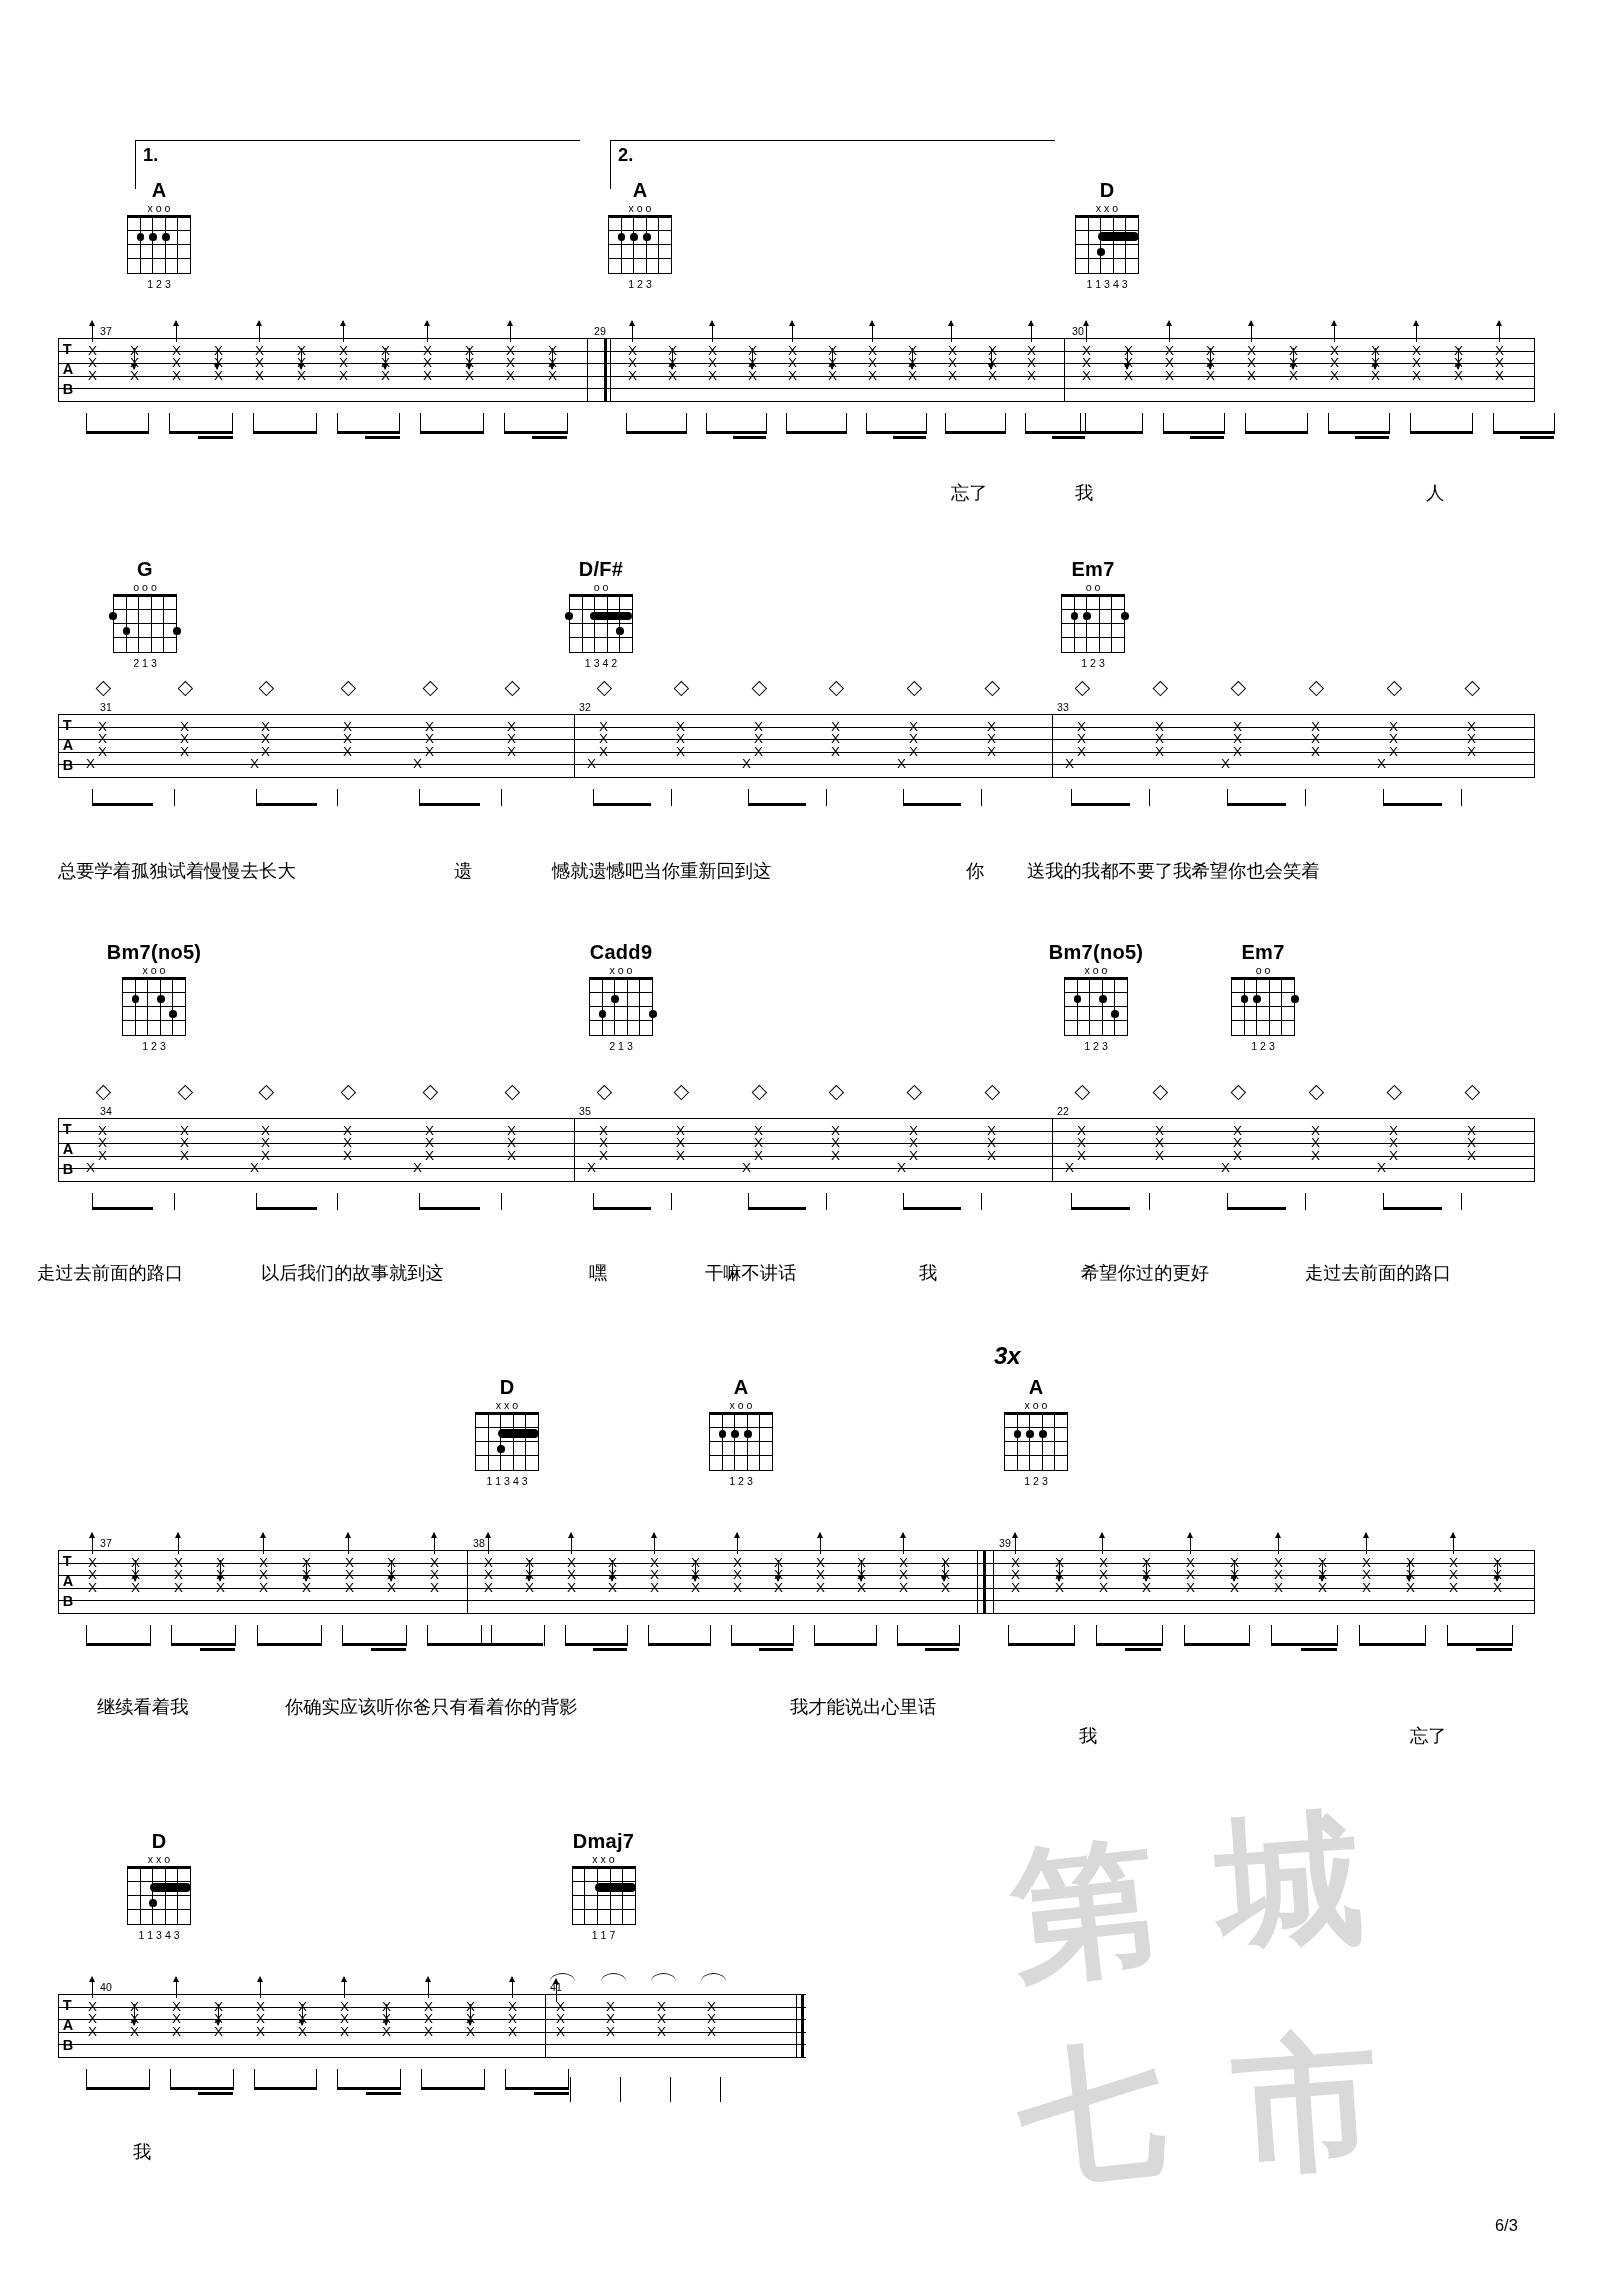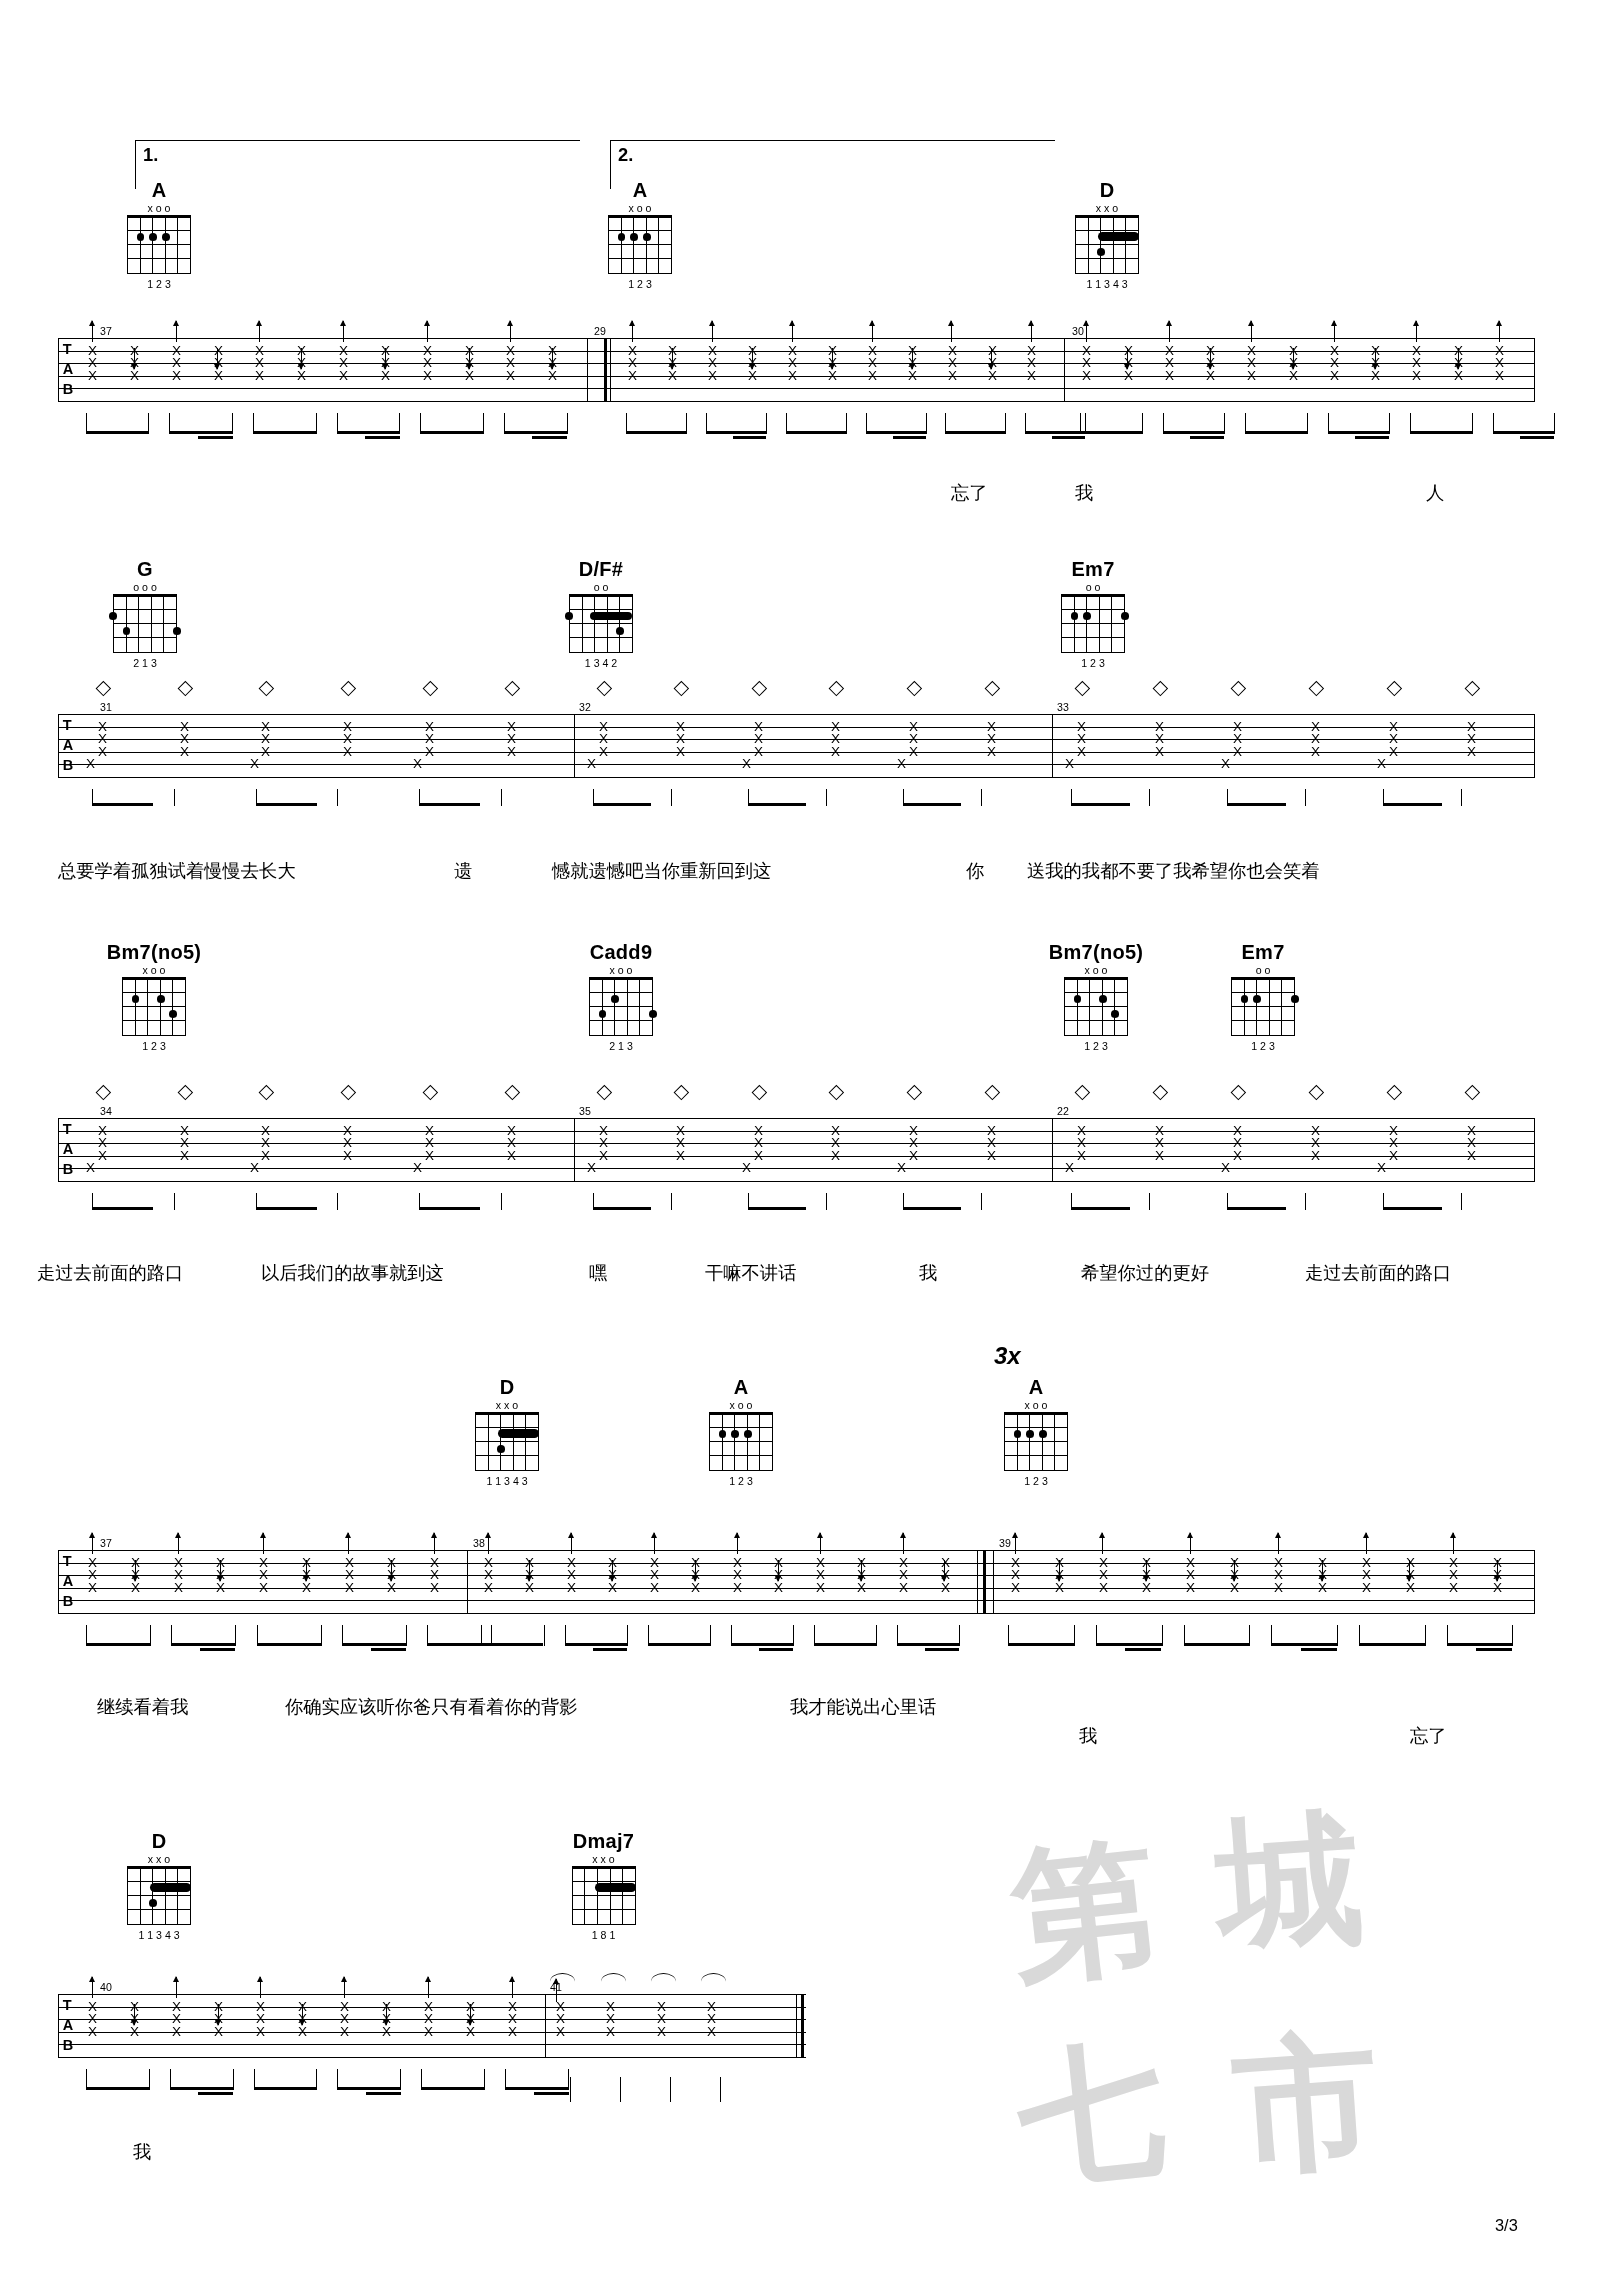--- a/index.html
+++ b/index.html
@@ -1089,21 +1089,21 @@
       <div class="h" style="left:0;top:43px;width:64px;height:1px;"></div>
       <div class="h" style="left:0;top:58px;width:64px;height:1px;"></div>
       <div class="v" style="left:0;top:0;width:1px;height:59px;"></div>
       <div class="v" style="left:12.6px;top:0;width:1px;height:59px;"></div>
       <div class="v" style="left:25px;top:0;width:1px;height:59px;"></div>
       <div class="v" style="left:38px;top:0;width:1px;height:59px;"></div>
       <div class="v" style="left:50px;top:0;width:1px;height:59px;"></div>
       <div class="v" style="left:63px;top:0;width:1px;height:59px;"></div>
       <div class="barre" style="left:23px;top:17.4px;width:41px;height:8.7px;"></div>
     </div>
-    <div class="fingers" style="top:99px;">1 8 1</div>
+    <div class="fingers" style="top:99px;">1 1 7</div>
   </div>
 
   <div class="staff" style="left:58px;top:1994px;width:748px;height:106px;">
     <div class="line" style="top:0;width:748px;"></div>
     <div class="line" style="top:12.6px;width:748px;"></div>
     <div class="line" style="top:25px;width:748px;"></div>
     <div class="line" style="top:38px;width:748px;"></div>
     <div class="line" style="top:50px;width:748px;"></div>
     <div class="line" style="top:63px;width:748px;"></div>
     <div class="bar" style="left:0;top:0;height:63px;"></div>
@@ -1204,16 +1204,16 @@
         <div class="stem" style="left:662px;top:83px;height:25px;"></div>
       </div>
   </div>
   <div class="lyric" style="left:133px;top:2139px;">我</div>
 
   <div class="watermark" style="left:1012px;top:1815px;font-size:145px;transform:rotate(-6deg);">第</div>
   <div class="watermark" style="left:1217px;top:1786px;font-size:145px;transform:rotate(-4deg);">城</div>
   <div class="watermark" style="left:1019px;top:2018px;font-size:145px;transform:rotate(-6deg);">七</div>
   <div class="watermark" style="left:1234px;top:2008px;font-size:145px;transform:rotate(-4deg);">市</div>
 
-  <div class="pagenum" style="left:1495px;top:2216px;">3/3</div>
+  <div class="pagenum" style="left:1495px;top:2216px;">6/3</div>
 
 </div>
 
 
 </body></html>

